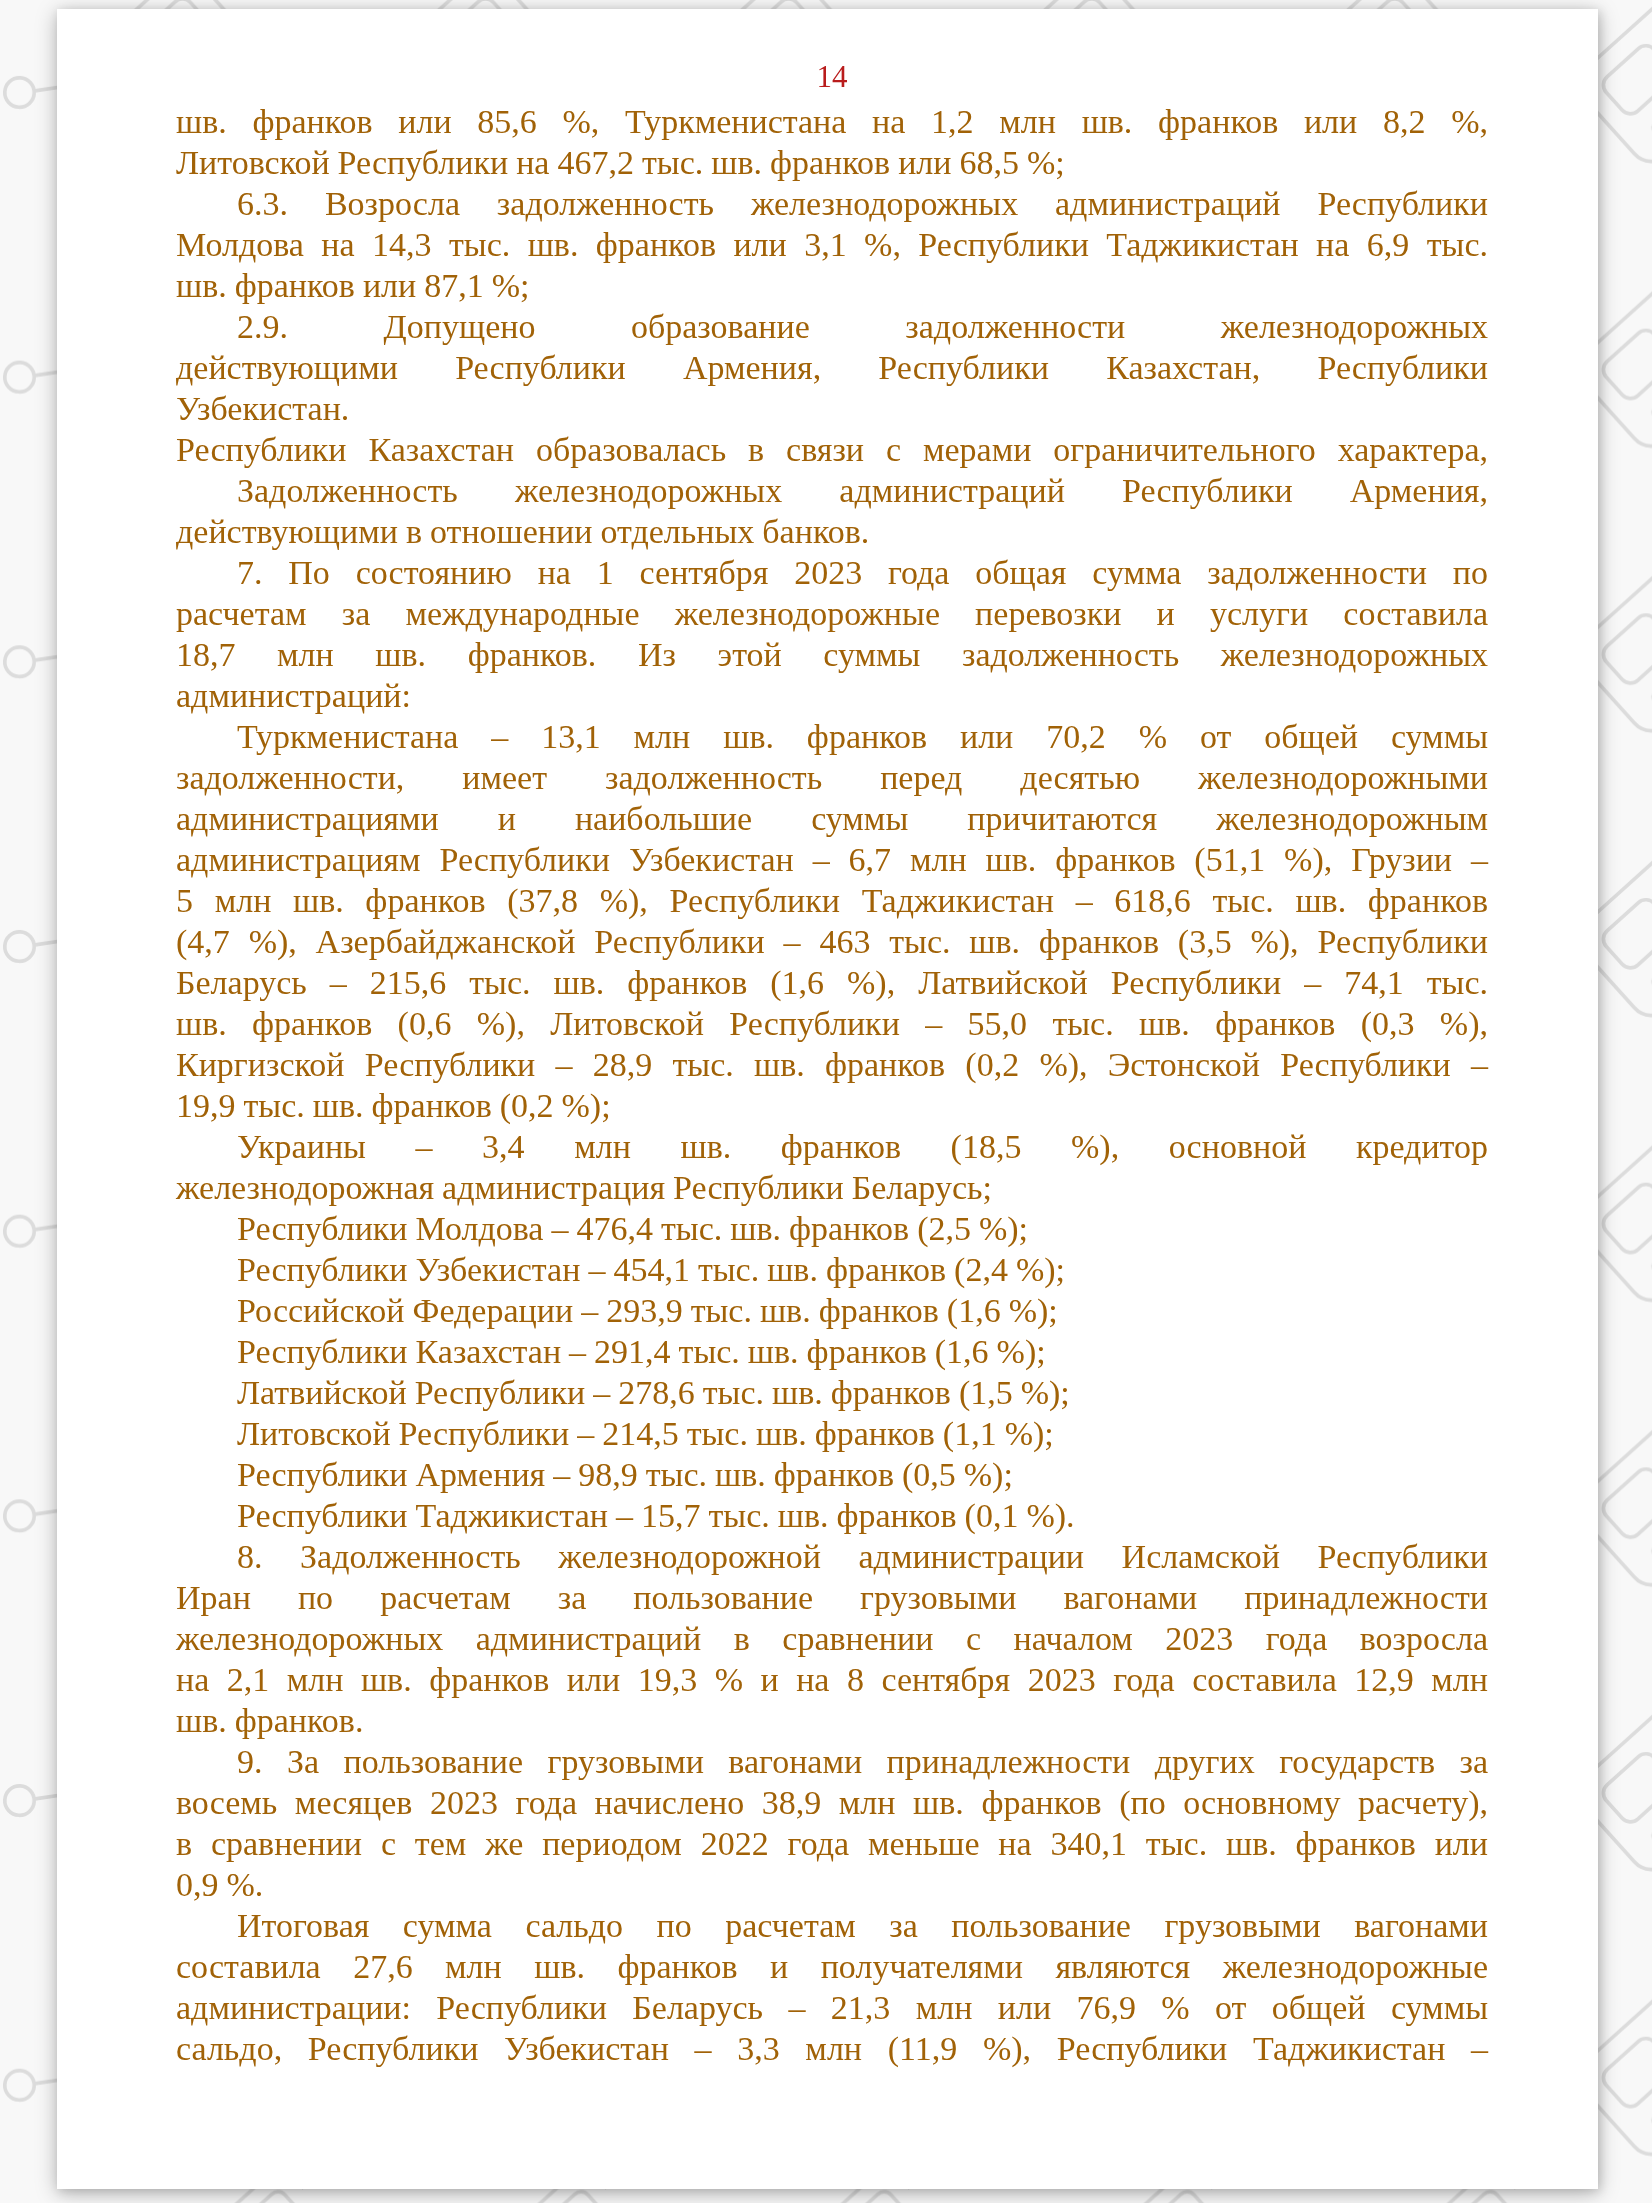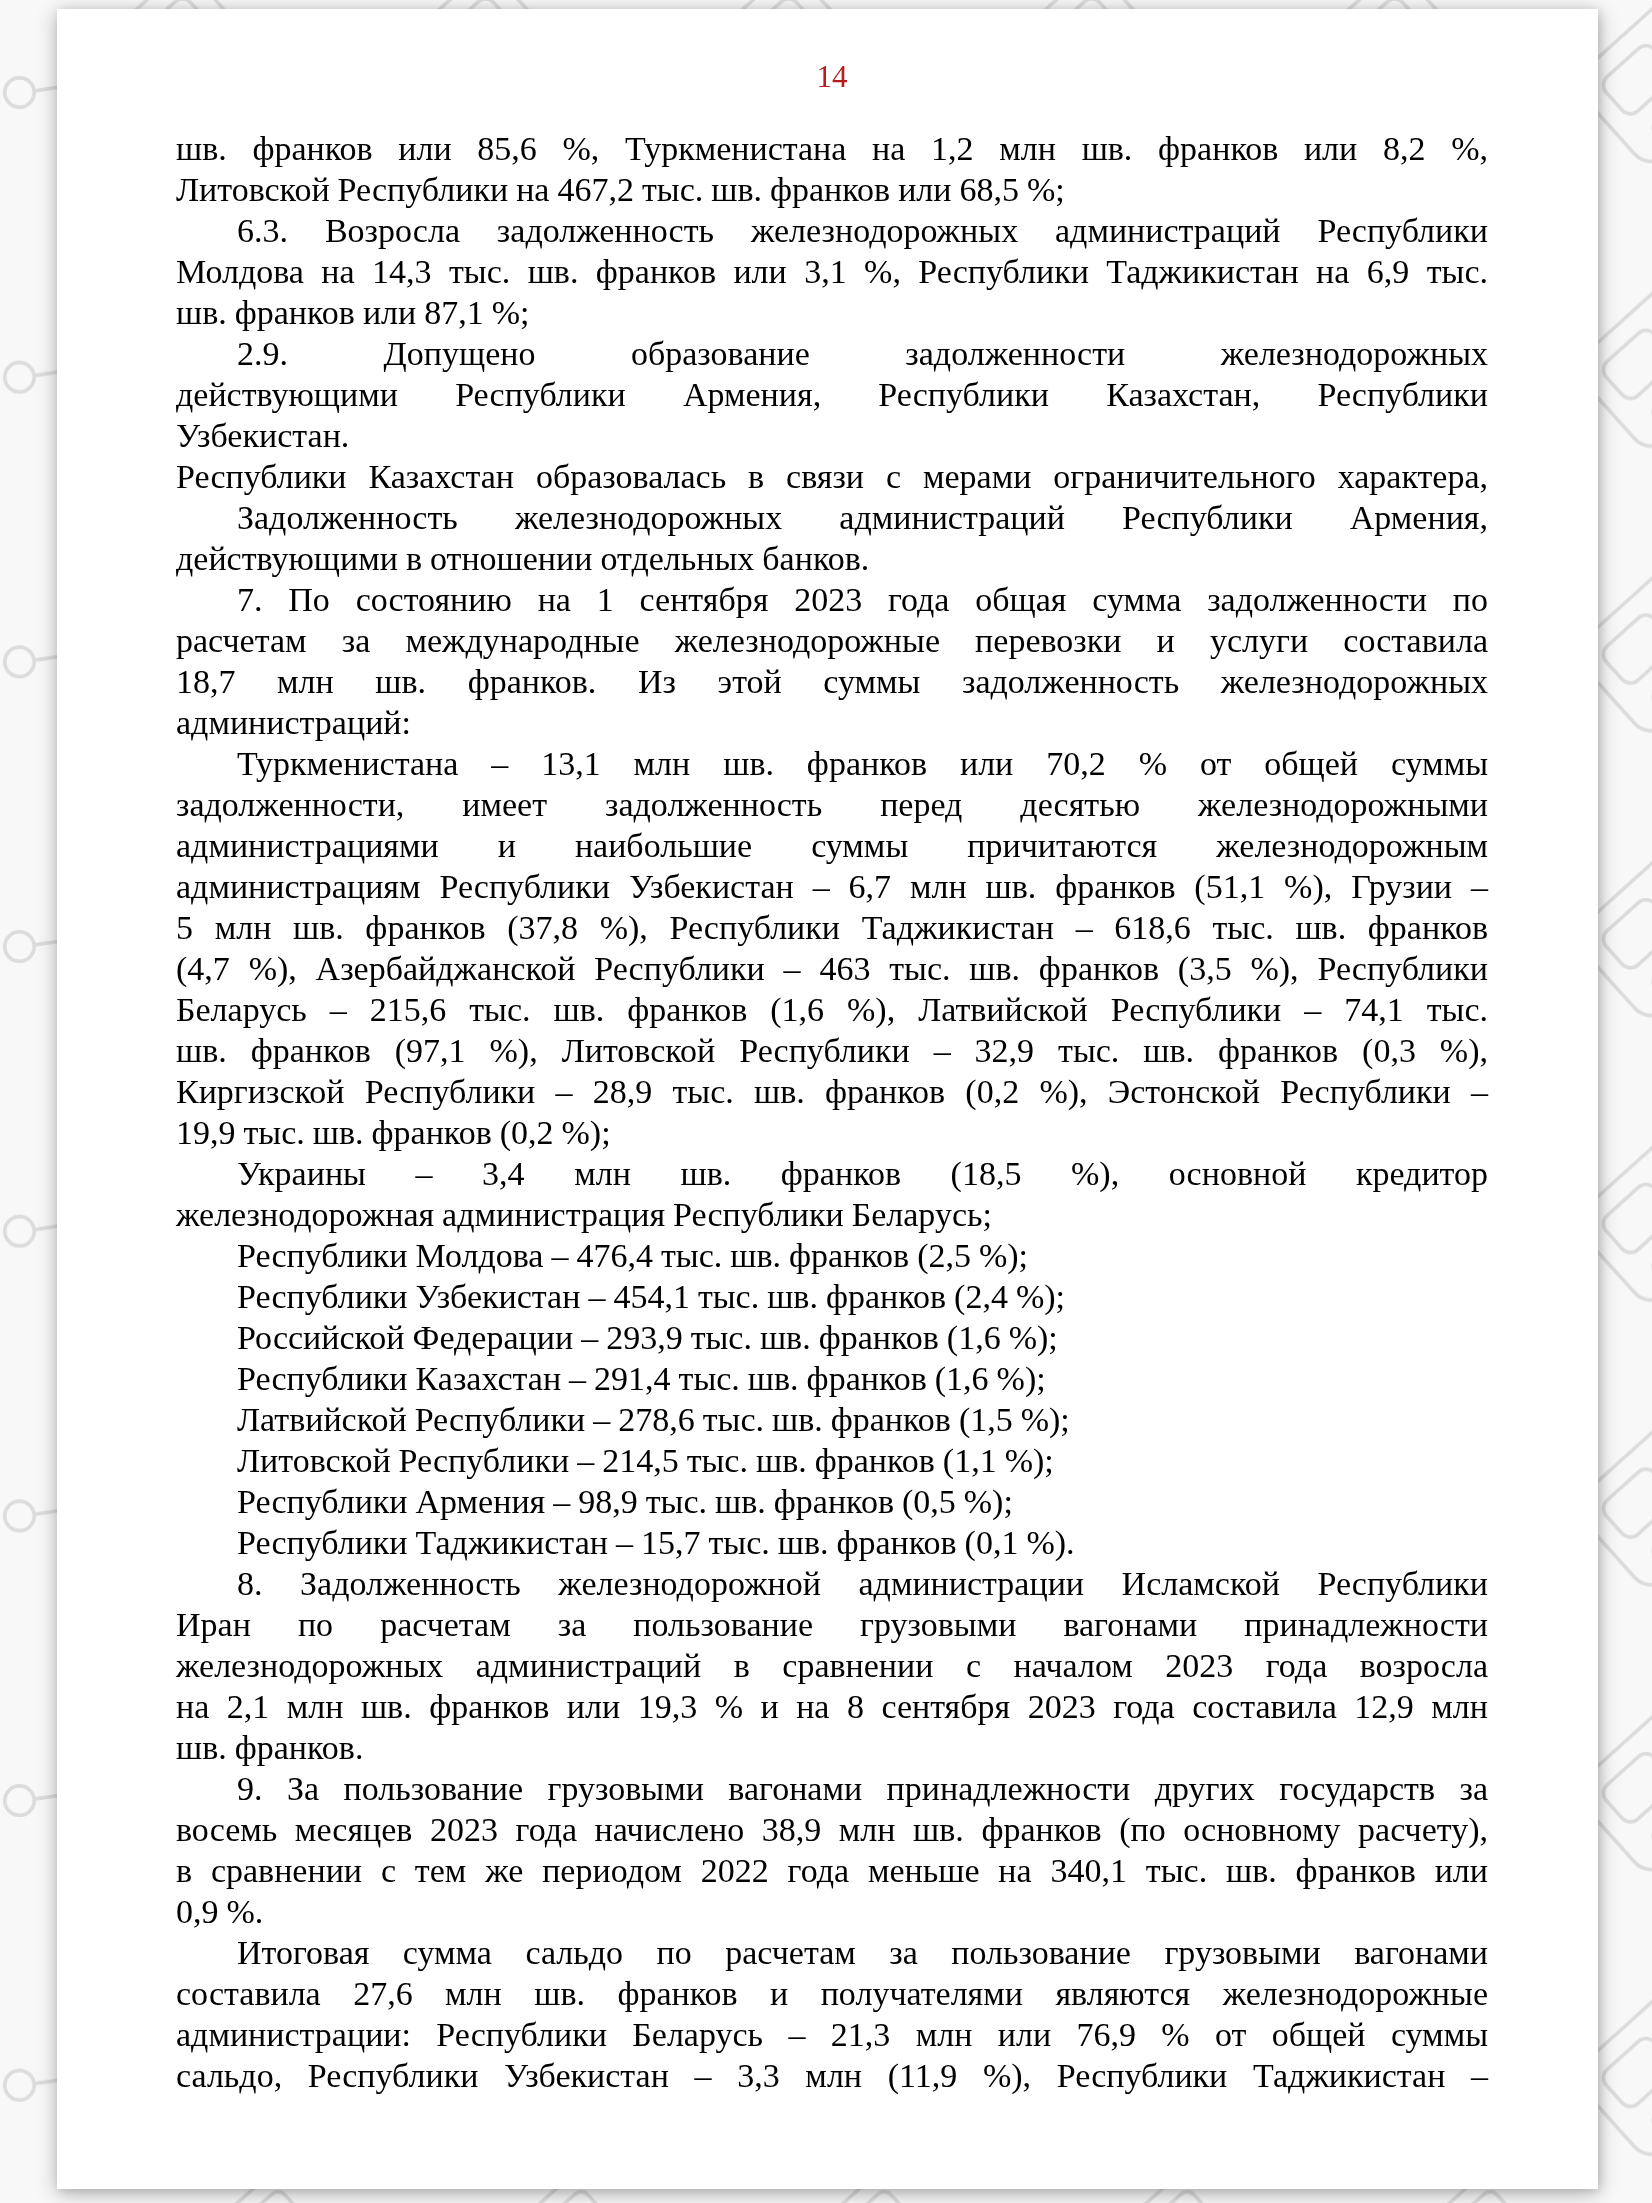--- a/index.html
+++ b/index.html
@@ -23,24 +23,23 @@
   }
   .page-number{
     position:absolute;
     top:50px;left:119px;right:110px;
     text-align:center;
     font-size:31px;color:#b91c1c;
   }
   .text-block{
     position:absolute;
     top:92px;left:119px;right:110px;
-    color:#000000;
+    color:#a16207;
     font-size:34px;
     line-height:41px;
-    margin-top:27px;
   }
   .line{
     min-height:41px;
     text-align:left;
     white-space:normal;
     word-spacing:-0.5px;
   }
   .line.fill{
     text-align:justify;
     text-align-last:justify;
@@ -102,21 +101,21 @@
       <div class="line fill">расчетам за международные железнодорожные перевозки и услуги составила</div>
       <div class="line fill">18,7 млн шв. франков. Из этой суммы задолженность железнодорожных</div>
       <div class="line">администраций:</div>
       <div class="line ind fill">Туркменистана – 13,1 млн шв. франков или 70,2 % от общей суммы</div>
       <div class="line fill">задолженности, имеет задолженность перед десятью железнодорожными</div>
       <div class="line fill">администрациями и наибольшие суммы причитаются железнодорожным</div>
       <div class="line fill">администрациям Республики Узбекистан – 6,7 млн шв. франков (51,1 %), Грузии –</div>
       <div class="line fill">5 млн шв. франков (37,8 %), Республики Таджикистан – 618,6 тыс. шв. франков</div>
       <div class="line fill">(4,7 %), Азербайджанской Республики – 463 тыс. шв. франков (3,5 %), Республики</div>
       <div class="line fill">Беларусь – 215,6 тыс. шв. франков (1,6 %), Латвийской Республики – 74,1 тыс.</div>
-      <div class="line fill">шв. франков (97,1 %), Литовской Республики – 32,9 тыс. шв. франков (0,3 %),</div>
+      <div class="line fill">шв. франков (0,6 %), Литовской Республики – 55,0 тыс. шв. франков (0,3 %),</div>
       <div class="line fill">Киргизской Республики – 28,9 тыс. шв. франков (0,2 %), Эстонской Республики –</div>
       <div class="line">19,9 тыс. шв. франков (0,2 %);</div>
       <div class="line ind fill">Украины – 3,4 млн шв. франков (18,5 %), основной кредитор</div>
       <div class="line">железнодорожная администрация Республики Беларусь;</div>
       <div class="line ind">Республики Молдова – 476,4 тыс. шв. франков (2,5 %);</div>
       <div class="line ind">Республики Узбекистан – 454,1 тыс. шв. франков (2,4 %);</div>
       <div class="line ind">Российской Федерации – 293,9 тыс. шв. франков (1,6 %);</div>
       <div class="line ind">Республики Казахстан – 291,4 тыс. шв. франков (1,6 %);</div>
       <div class="line ind">Латвийской Республики – 278,6 тыс. шв. франков (1,5 %);</div>
       <div class="line ind">Литовской Республики – 214,5 тыс. шв. франков (1,1 %);</div>

